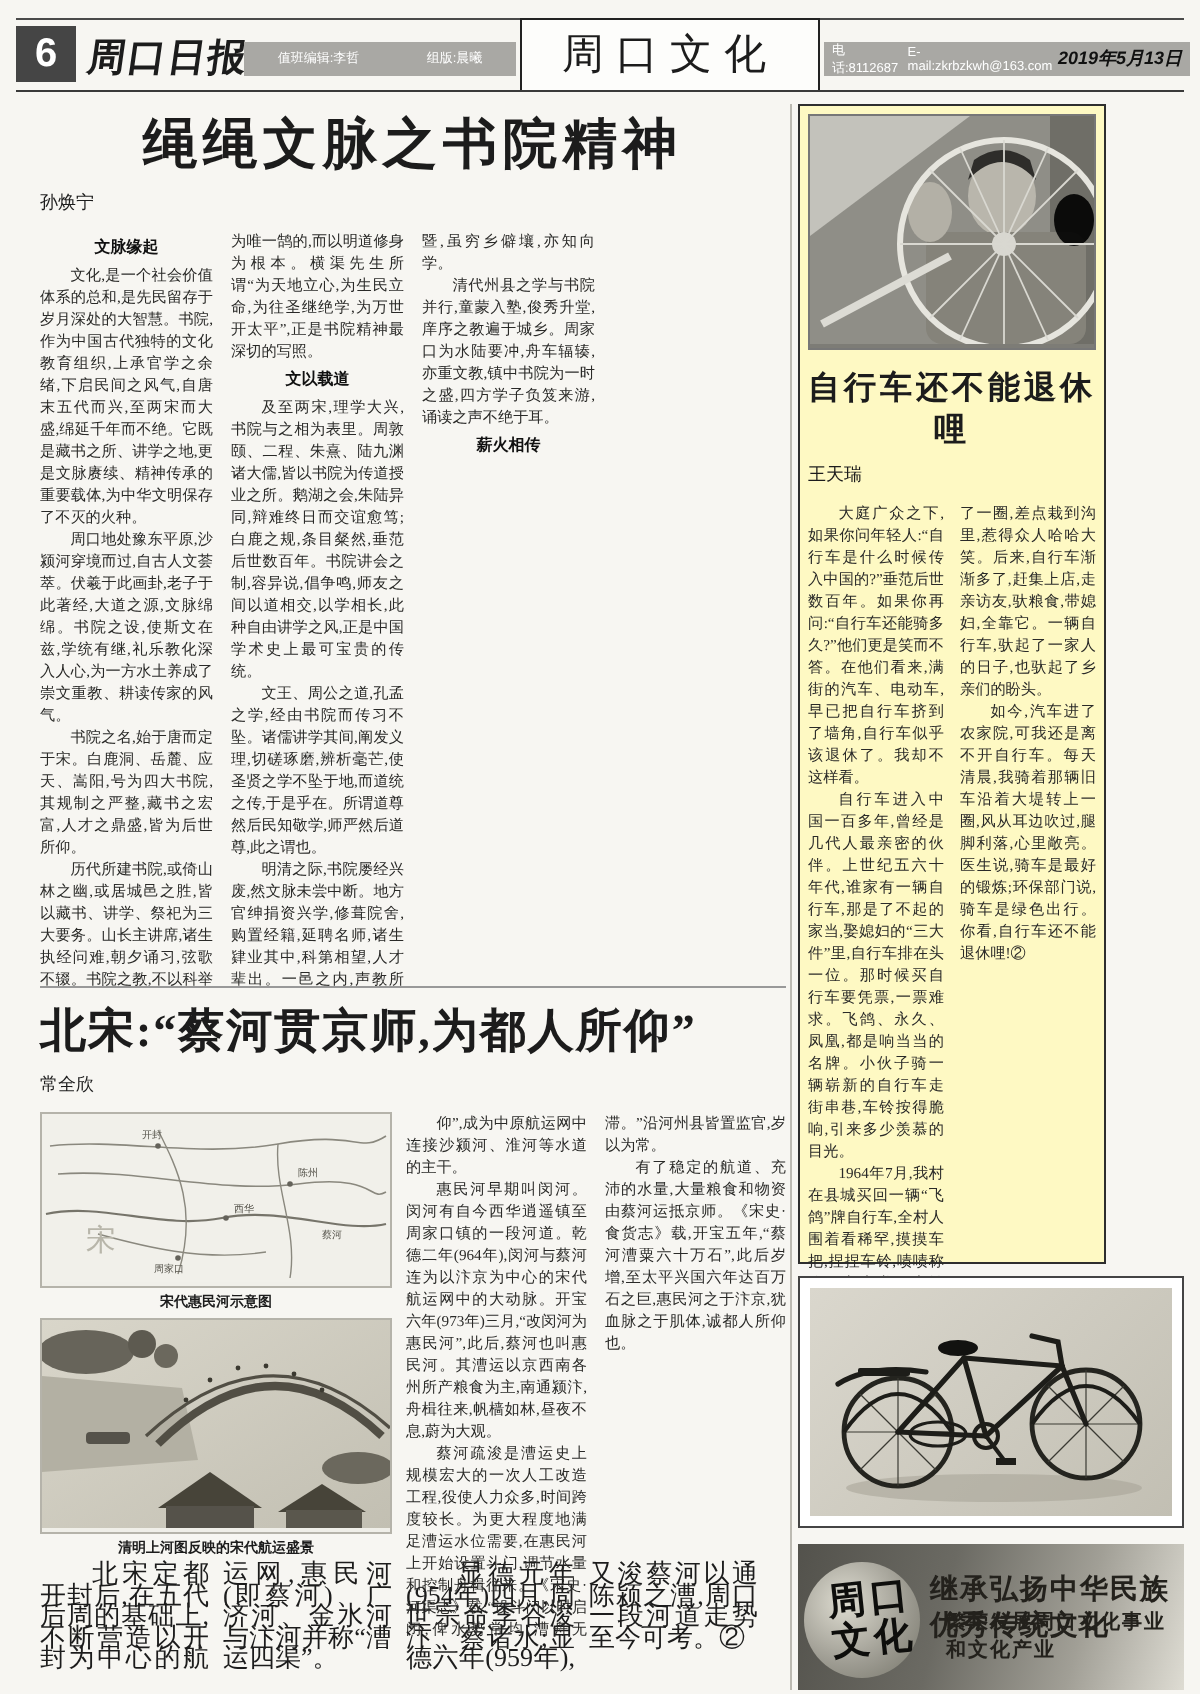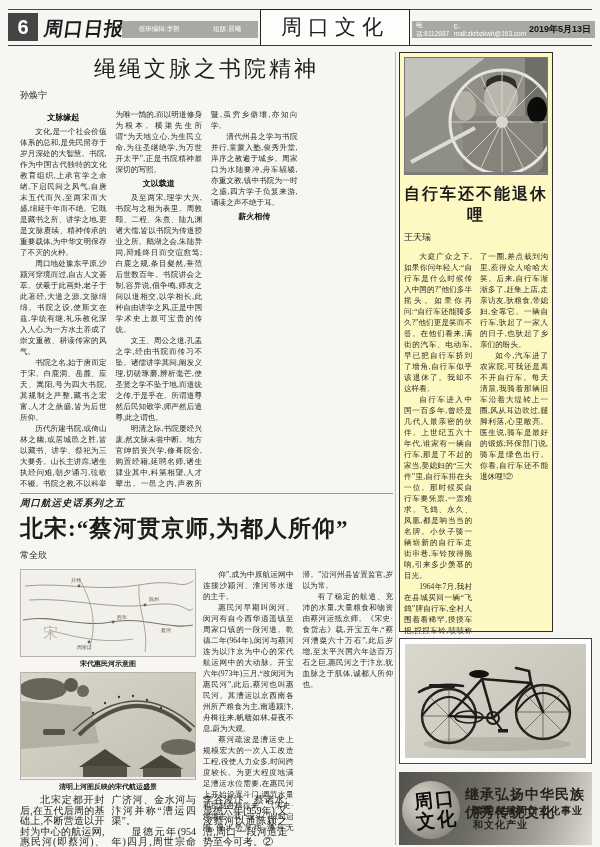--- a/index.html
+++ b/index.html
@@ -13,46 +13,46 @@
   .top-hairline{left:8px;right:8px;top:9px;border-top:1px solid #4a4a4a;}
   .pagenum{left:8px;top:13px;width:30px;height:28px;background:#454545;color:#fff;
     font:700 20px/28px "Liberation Sans",sans-serif;text-align:center;}
   .papername{left:44px;top:16px;font-weight:900;font-size:19px;letter-spacing:1px;
     transform:skewX(-8deg);}
   .graybar{background:#a9a8a4;height:17px;top:21px;display:flex;align-items:center;
     color:#fff;font-family:"Liberation Sans",sans-serif;}
   .graybar-left{left:122px;width:136px;justify-content:space-around;font-size:6.5px;}
   .graybar-right{left:412px;width:183px;font-size:6.5px;justify-content:space-between;
     padding:0 4px;box-sizing:border-box;}
-  .date{color:#111;font-weight:700;font-size:9px;white-space:nowrap;}
+  .date{color:#111;font-weight:700;font-size:9px;white-space:nowrap;font-style:italic;}
   .section-box{left:260px;top:9px;width:148px;height:35px;background:#fdfdfb;
     border:1.5px solid #222;}
   .section-title{font-size:21px;letter-spacing:6px;text-align:center;line-height:34px;font-weight:500;}
   .head-rule{left:8px;right:8px;top:45px;border-top:1.2px solid #3a3a3a;}
   
   #article1{left:20px;top:52px;width:373px;}
-  #article1 h1{margin:2px 0 0;font-size:22px;font-weight:400;text-align:center;letter-spacing:3px;}
+  #article1 h1{margin:2px 0 0;font-size:27px;font-weight:700;text-align:center;letter-spacing:3px;}
   .byline{text-align:left;font-size:9px;margin:5px 0 7px;}
   .bodycols{column-gap:9px;column-fill:auto;font-size:7.6px;line-height:11px;
     text-align:justify;color:#2a2a28;}
   .bodycols p{margin:0;text-indent:2em;}
   .subhead{font-size:8px;font-weight:700;text-align:center;margin:3px 0;color:#111;}
   .cols4{column-count:4;height:383px;}
   .art-divider{left:20px;width:373px;top:493px;border-top:1px solid #999;}
   
   #article2{left:20px;top:497px;width:373px;}
   .kicker{font-size:9.5px;font-weight:700;font-style:italic;letter-spacing:1px;}
   #article2 h2{margin:3px 0 0;font-size:23px;font-weight:700;text-align:left;letter-spacing:1px;}
   .a2body{position:relative;height:282px;margin-top:3px;}
   .figcol{position:absolute;left:0;top:0;width:176px;}
   .fig{border:1px solid #b5b3aa;background:#f0efe9;overflow:hidden;}
   .mapfig{height:86px;}
   .paintfig{height:106px;}
   .figcap{font-size:7px;font-weight:600;text-align:center;margin:2px 0 3px;}
-  .leftbottom{column-count:2;column-gap:7px;height:57px;font-size:10px;line-height:10.5px;
+  .leftbottom{column-count:2;column-gap:7px;height:57px;font-size:13px;line-height:10.5px;
     text-align:justify;margin-top:2px;}
   .leftbottom p{margin:0;text-indent:2em;}
   .a2right{position:absolute;left:183px;top:0;width:190px;height:282px;column-count:2;}
   
   .vert-divider{left:395px;top:52px;height:793px;border-left:1px solid #bcbab2;}
   #article3{left:399px;top:52px;width:154px;height:580px;border:1.2px solid #2e2e2e;
     background:#fef9c3;padding:4px;box-sizing:border-box;}
   .photo1{height:116px;border:1px solid #777;background:#7d7c76;overflow:hidden;}
   #article3 h3{margin:9px 0 2px;font-size:16px;font-weight:700;text-align:center;letter-spacing:2px;}
   .cols2-a3{column-count:2;column-gap:8px;height:400px;}
@@ -105,21 +105,20 @@
       <p>文王、周公之道,孔孟之学,经由书院而传习不坠。诸儒讲学其间,阐发义理,切磋琢磨,辨析毫芒,使圣贤之学不坠于地,而道统之传,于是乎在。所谓道尊然后民知敬学,师严然后道尊,此之谓也。</p>
       <p>明清之际,书院屡经兴废,然文脉未尝中断。地方官绅捐资兴学,修葺院舍,购置经籍,延聘名师,诸生肄业其中,科第相望,人才辈出。一邑之内,声教所暨,虽穷乡僻壤,亦知向学。</p>
       <p>清代州县之学与书院并行,童蒙入塾,俊秀升堂,庠序之教遍于城乡。周家口为水陆要冲,舟车辐辏,亦重文教,镇中书院为一时之盛,四方学子负笈来游,诵读之声不绝于耳。</p>
       <div class="subhead">薪火相传</div>
     </div>
   </div>
 
   <div class="abs art-divider"></div>
 
   <div class="abs" id="article2">
-    <div class="kicker">周口航运史话系列之五</div>
     <h2>北宋:“蔡河贯京师,为都人所仰”</h2>
     <div class="byline">常全欣</div>
     <div class="a2body">
       <div class="figcol">
         <div class="fig mapfig">
           <svg width="174" height="84" viewBox="0 0 174 84">
             <rect x="0" y="0" width="174" height="84" fill="#f1f0ea"></rect>
             <path d="M4,16 C40,12 78,22 118,15 S158,20 172,11" fill="none" stroke="#8a887e" stroke-width="0.8"></path>
             <path d="M8,30 C48,27 88,40 128,35 S163,44 172,39" fill="none" stroke="#8a887e" stroke-width="0.8"></path>
             <path d="M2,50 C30,44 60,58 90,52 C120,46 150,60 172,55" fill="none" stroke="#76746a" stroke-width="1.1"></path>
@@ -212,21 +211,21 @@
           <line x1="97" y1="64" x2="75" y2="112"></line>
             <line x1="97" y1="64" x2="119" y2="112"></line>
         </g>
         <line x1="6" y1="104" x2="70" y2="70" stroke="#dcdbd4" stroke-width="4"></line>
         <line x1="150" y1="108" x2="178" y2="80" stroke="#dcdbd4" stroke-width="3"></line>
       </svg>
     </div>
     <h3>自行车还不能退休哩</h3>
     <div class="byline">王天瑞</div>
     <div class="bodycols cols2-a3">
-      <p>大庭广众之下,如果你问年轻人:“自行车是什么时候传入中国的?”他们多半摇头。如果你再问:“自行车还能骑多久?”他们更是笑而不答。在他们看来,满街的汽车、电动车,早已把自行车挤到了墙角,自行车似乎该退休了。我却不这样看。</p>
+      <p>大庭广众之下,如果你问年轻人:“自行车是什么时候传入中国的?”垂范后世数百年。如果你再问:“自行车还能骑多久?”他们更是笑而不答。在他们看来,满街的汽车、电动车,早已把自行车挤到了墙角,自行车似乎该退休了。我却不这样看。</p>
       <p>自行车进入中国一百多年,曾经是几代人最亲密的伙伴。上世纪五六十年代,谁家有一辆自行车,那是了不起的家当,娶媳妇的“三大件”里,自行车排在头一位。那时候买自行车要凭票,一票难求。飞鸽、永久、凤凰,都是响当当的名牌。小伙子骑一辆崭新的自行车走街串巷,车铃按得脆响,引来多少羡慕的目光。</p>
       <p>1964年7月,我村在县城买回一辆“飞鸽”牌自行车,全村人围着看稀罕,摸摸车把,捏捏车铃,啧啧称赞。老支书骑上转了一圈,差点栽到沟里,惹得众人哈哈大笑。后来,自行车渐渐多了,赶集上店,走亲访友,驮粮食,带媳妇,全靠它。一辆自行车,驮起了一家人的日子,也驮起了乡亲们的盼头。</p>
       <p>如今,汽车进了农家院,可我还是离不开自行车。每天清晨,我骑着那辆旧车沿着大堤转上一圈,风从耳边吹过,腿脚利落,心里敞亮。医生说,骑车是最好的锻炼;环保部门说,骑车是绿色出行。你看,自行车还不能退休哩!②</p>
     </div>
   </div>
 
   <div class="abs" id="bikefig">
     <div class="bikeimg">
       <svg width="181" height="114" viewBox="0 0 181 114">
         <ellipse cx="92" cy="100" rx="74" ry="7" fill="#a5a296" opacity="0.55"></ellipse>

